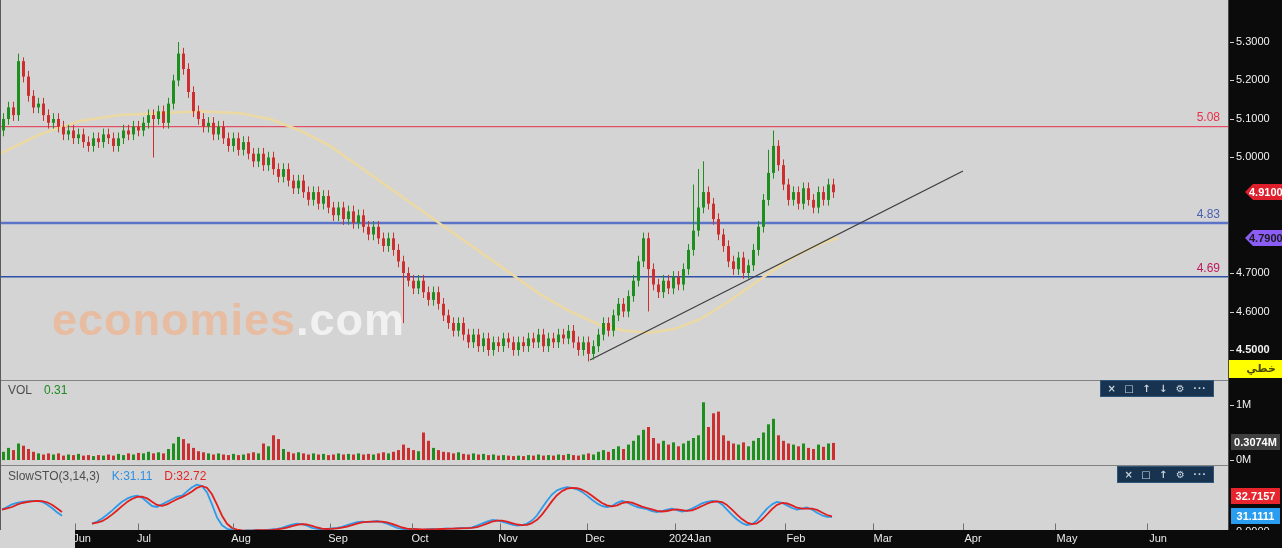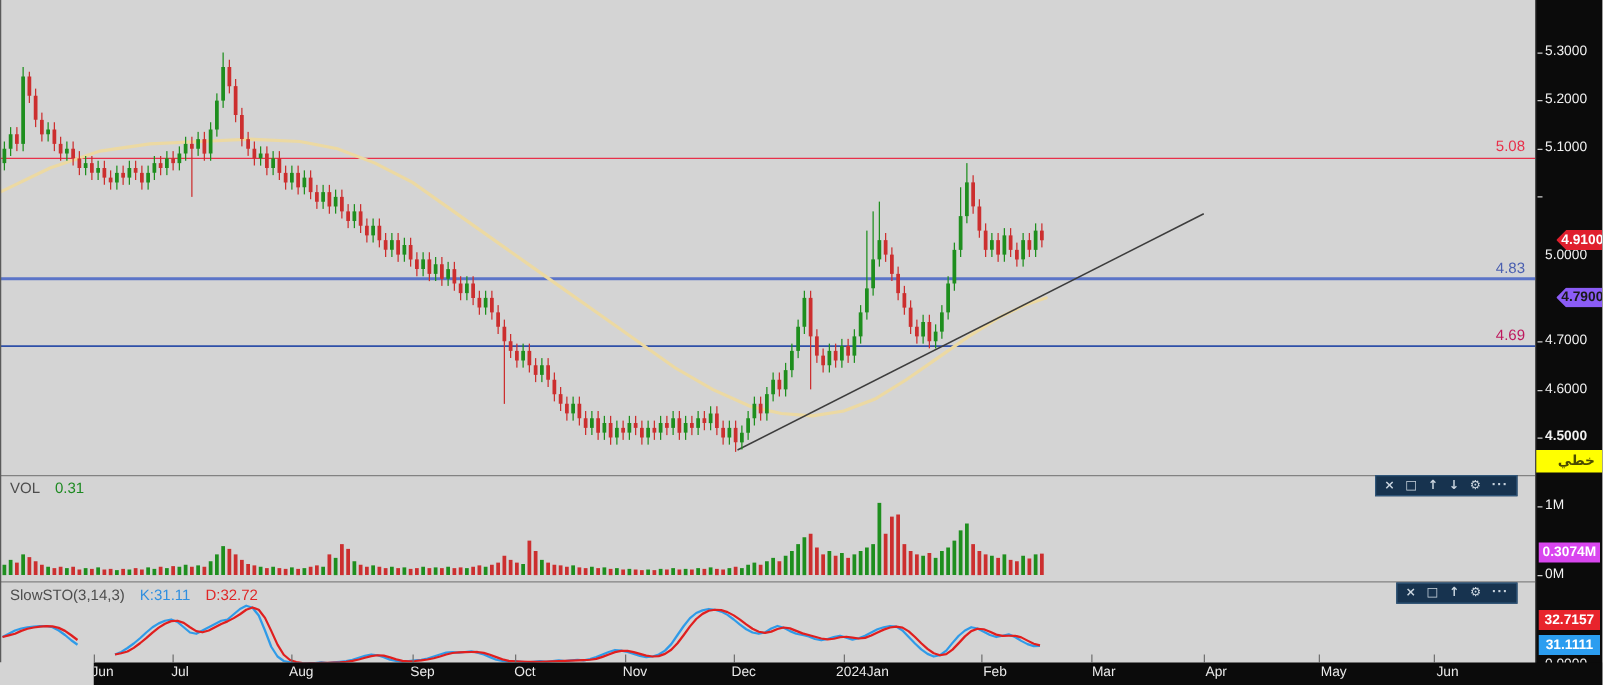--- a/index.html
+++ b/index.html
@@ -564,20 +564,21 @@
       <line x1="500.5" x2="500.5" y1="523.5" y2="530" stroke="#707070" stroke-width="1"></line>
       <line x1="587.5" x2="587.5" y1="523.5" y2="530" stroke="#707070" stroke-width="1"></line>
       <line x1="675.5" x2="675.5" y1="523.5" y2="530" stroke="#707070" stroke-width="1"></line>
       <line x1="785.5" x2="785.5" y1="523.5" y2="530" stroke="#707070" stroke-width="1"></line>
       <line x1="873.5" x2="873.5" y1="523.5" y2="530" stroke="#707070" stroke-width="1"></line>
       <line x1="963.5" x2="963.5" y1="523.5" y2="530" stroke="#707070" stroke-width="1"></line>
       <line x1="1055.5" x2="1055.5" y1="523.5" y2="530" stroke="#707070" stroke-width="1"></line>
       <line x1="1147.5" x2="1147.5" y1="523.5" y2="530" stroke="#707070" stroke-width="1"></line>
     </svg>
 
+  <div id="wm1"><span class="a">economies</span><span class="b">.com</span></div>
 
   <div class="lvl-label" style="top:110px;color:#e8304a;">5.08</div>
   <div class="lvl-label" style="top:207px;color:#4a5fb0;">4.83</div>
   <div class="lvl-label" style="top:261px;color:#be185d;">4.69</div>
 
   <div class="hdr" style="left:8px;top:383px;">
     <span class="t1">VOL</span>
     <span class="vgreen">0.31</span>
   </div>
 
@@ -605,38 +606,38 @@
 
   <div id="axis">
     <div id="price-ticks">
         <div class="tick" style="top: 42px;"></div>
         <div class="ticklab" style="top: 35px;">5.3000</div>
         <div class="tick" style="top: 80px;"></div>
         <div class="ticklab" style="top: 73px;">5.2000</div>
         <div class="tick" style="top: 119px;"></div>
         <div class="ticklab" style="top: 112px;">5.1000</div>
         <div class="tick" style="top: 157px;"></div>
-        <div class="ticklab" style="top: 150px; margin-top: 48px;">5.0000</div>
+        <div class="ticklab" style="top: 150px;">5.0000</div>
         <div class="tick" style="top: 273px;"></div>
         <div class="ticklab" style="top: 266px;">4.7000</div>
         <div class="tick" style="top: 312px;"></div>
         <div class="ticklab" style="top: 305px;">4.6000</div>
         <div class="tick" style="top: 350px;"></div>
         <div class="ticklab" style="top: 343px; font-weight: bold;">4.5000</div>
       </div>
     <div class="badge notch" id="last-price-badge" style="top: 184px; background: rgb(224, 31, 45);">4.9100</div>
     <div class="badge notch" id="sma-badge" style="top: 230px; background: #8b5cf6; color: rgb(26, 26, 26);">4.7900</div>
     <div id="style-badge">خطي</div>
     <div id="vol-ticks">
         <div class="tick" style="top: 405px;"></div>
         <div class="ticklab" style="top: 398px;">1M</div>
         <div class="tick" style="top: 460px;"></div>
         <div class="ticklab" style="top: 453px;">0M</div>
       </div>
-    <div class="badge" id="vol-badge" style="top: 434px; background: #d946ef;">0.3074M</div>
+    <div class="badge" id="vol-badge" style="top: 434px; background: #404040;">0.3074M</div>
     <div class="badge" id="sto-d-badge" style="top: 488px; background: rgb(232, 36, 44);">32.7157</div>
     <div class="badge" id="sto-k-badge" style="top: 508px; background: rgb(43, 157, 240);">31.1111</div>
     <div class="tick" style="top:532px;"></div>
     <div class="ticklab" style="top:525px;">0.0000</div>
   </div>
 
   <div id="timebar">
       <div class="month" style="left: 7px;">Jun</div>
       <div class="month" style="left: 69px;">Jul</div>
       <div class="month" style="left: 166px;">Aug</div>

